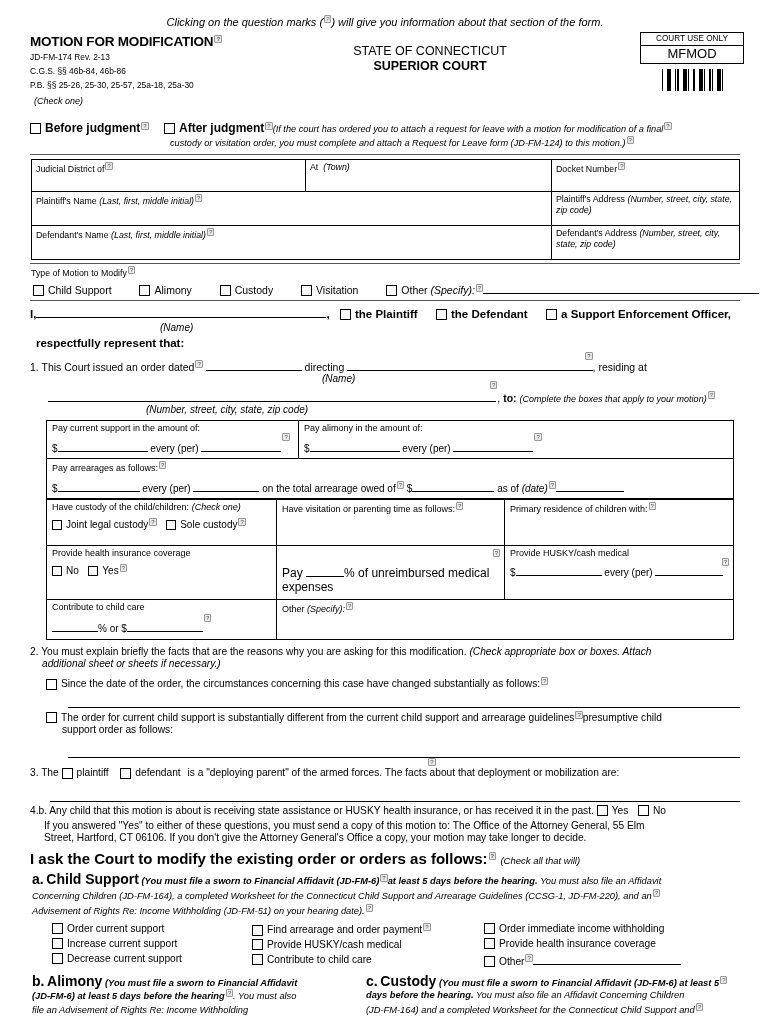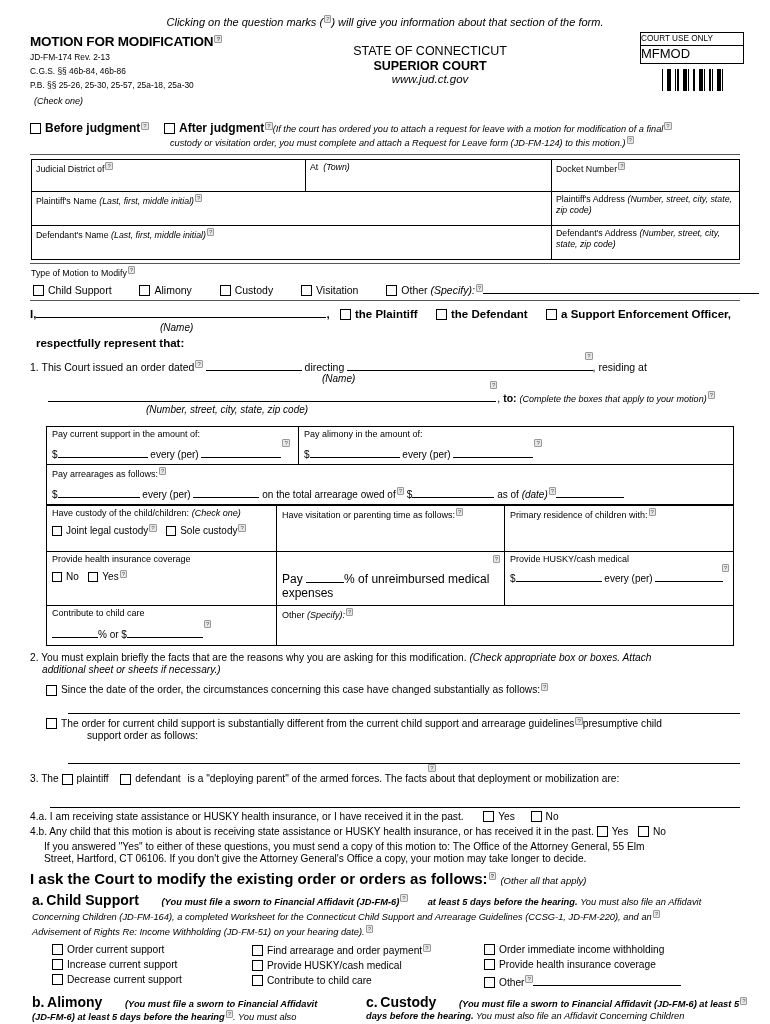--- a/index.html
+++ b/index.html
@@ -15,36 +15,36 @@
     position:relative;
   }
   .page { position:relative; width:770px; height:1024px; padding:0; }
 
   .q { font-size:6px; color:#555; vertical-align:super; margin-left:1px;
        border:1px solid #999; background:#e8e8e8; padding:0 1px; line-height:1;
        display:inline-block; border-radius:1px; font-family:"Liberation Sans",sans-serif; }
 
   .ital { font-style:italic; }
   .bold { font-weight:bold; }
-  .bi { font-weight:bold; font-style:italic;margin-left:20px; }
+  .bi { font-weight:bold; font-style:italic; }
 
   
   .topline { text-align:center; font-style:italic; font-size:11px; padding-top:15px; }
 
   
   .header { position:relative; height:92px; }
   .hdr-left { position:absolute; left:30px; top:6px; width:270px; }
   .hdr-title { font-weight:bold; font-size:13.5px; letter-spacing:-0.2px; }
   .hdr-sub { font-size:8.4px; line-height:1.42; margin-top:2px; }
   .hdr-checkone { font-style:italic; font-size:9px; margin-top:4px; margin-left:4px; }
   .hdr-center { position:absolute; left:280px; top:16px; width:300px; text-align:center; }
   .hdr-c1 { font-size:12.5px; }
   .hdr-c2 { font-size:12.5px; font-weight:bold; }
   .hdr-c3 { font-size:11.5px; font-style:italic; }
-  .hdr-right { position:absolute; right:26px; top:4px; width:104px; }
+  .hdr-right { position:absolute; right:26px; top:4px; width:104px; text-align:center; }
   .cuo { border:1px solid #000; font-size:8.2px; padding:1px 0; }
   .mfmod { border:1px solid #000; border-top:none; font-size:13px; padding:1px 0; }
   .barcode { margin-top:5px; height:22px; display:flex; justify-content:center; gap:1px; }
   .barcode i { display:block; width:2px; height:22px; background:#000; }
   .barcode i.t { width:1px; }
   .barcode i.w { width:4px; }
   .barcode i.g { background:transparent; width:2px; }
 
   
   .checkrow { position:relative; margin-top:0px; padding-left:30px; padding-right:26px; }
@@ -101,21 +101,20 @@
     <div class="hdr-left">
       <div class="hdr-title"><span>MOTION FOR MODIFICATION</span><span class="q">?</span></div>
       <div class="hdr-sub">JD-FM-174   Rev. 2-13</div>
       <div class="hdr-sub">C.G.S. §§ 46b-84, 46b-86</div>
       <div class="hdr-sub">P.B. §§ 25-26, 25-30, 25-57, 25a-18, 25a-30</div>
       <div class="hdr-checkone">(Check one)</div>
     </div>
     <div class="hdr-center">
       <div class="hdr-c1">STATE OF CONNECTICUT</div>
       <div class="hdr-c2">SUPERIOR COURT</div>
-      <div class="hdr-c3">www.jud.ct.gov</div>
     </div>
     <div class="hdr-right">
       <div class="cuo">COURT USE ONLY</div>
       <div class="mfmod">MFMOD</div>
       <div class="barcode">
         <i class="t"></i>
           <i class="g"></i>
           <i class="w"></i>
           <i class="g"></i>
           <i class="t"></i>
@@ -210,21 +209,21 @@
     <span>directing</span>
     <span class="ul" style="width:246px;"></span><span class="q" style="margin-left:-8px;position:relative;top:-8px;">?</span><span>, residing at</span>
   </div>
   <div style="padding-left:322px;"><span class="namecap">(Name)</span></div>
   <div class="para" style="margin-top:5px;">
     <span style="display:inline-block;width:18px;"></span><span class="ul" style="width:448px;"></span><span class="q" style="position:relative;top:-10px;margin-left:-6px;">?</span>,
     <span class="bold">to:</span> <span class="ital" style="font-size:9px;">(Complete the boxes that apply to your motion)</span><span class="q">?</span>
   </div>
   <div style="padding-left:146px;"><span class="namecap">(Number, street, city, state, zip code)</span></div>
 
-  <table class="grid" style="margin-top:10px;">
+  <table class="grid" style="margin-top:4px;">
     <tbody>
         <tr>
       <td style="width:252px;">
         <span class="lbl">Pay current support in the amount of:</span>
         <div class="amt"><span>$</span><span class="ul" style="width:90px;"></span> <span>every (per)</span> <span class="ul" style="width:80px;"></span><span class="q" style="position:relative;top:-8px;">?</span></div>
       </td>
       <td>
         <span class="lbl">Pay alimony in the amount of:</span>
         <div class="amt"><span>$</span><span class="ul" style="width:90px;"></span> <span>every (per)</span> <span class="ul" style="width:80px;"></span><span class="q" style="position:relative;top:-8px;">?</span></div>
       </td>
@@ -297,57 +296,50 @@
   </div>
   <div class="s2" style="padding-left:46px;margin-top:8px;">
     <span class="cbox"></span><span>Since the date of the order, the circumstances concerning this case have changed substantially as follows:</span><span class="q">?</span>
   </div>
   <div style="margin:16px 30px 0 68px;">
       <hr class="hr-thin">
     </div>
   <div class="s2" style="padding-left:46px;margin-top:3px;">
     <span class="cbox"></span><span>The order for current child support is substantially different from the current child support and arrearage guidelines</span><span class="q">?</span><span>presumptive child</span>
   </div>
-  <div class="s2" style="padding-left:87px;">
+  <div class="s2" style="padding-left:62px;">
     <span>support order as follows:</span>
   </div>
   <div style="margin:22px 30px 0 68px;">
       <hr class="hr-thin">
     </div>
 
   <div class="s2" style="margin-top:8px;">
     <span>3. The</span>
     <span class="cbox"></span><span>plaintiff</span>
     <span style="display:inline-block;width:6px;"></span>
     <span class="cbox"></span><span>defendant</span>
     <span style="display:inline-block;width:4px;"></span><span>is a "deploying parent" of the armed forces. The facts about that deployment or mobilization are:</span><span class="q" style="position:relative;left:-192px;top:-8px;">?</span>
   </div>
   <div style="margin:22px 30px 0 50px;">
       <hr class="hr-thin">
     </div>
 
   <div class="s2" style="margin-top:3px;">
-    <span>4.a. I am receiving state assistance or HUSKY health insurance, or I have received it in the past.</span>
-    <span style="display:inline-block;width:14px;"></span>
-    <span class="cbox"></span><span>Yes</span>
-    <span style="display:inline-block;width:10px;"></span>
-    <span class="cbox"></span><span>No</span>
-  </div>
-  <div class="s2" style="margin-top:3px;">
     <span>4.b. Any child that this motion is about is receiving state assistance or HUSKY health insurance, or has received it in the past.</span>
     <span class="cbox"></span><span>Yes</span>
     <span style="display:inline-block;width:4px;"></span>
     <span class="cbox"></span><span>No</span>
   </div>
   <div class="s2" style="padding-left:44px;margin-top:3px;"><span>If you answered "Yes" to either of these questions, you must send a copy of this motion to: The Office of the Attorney General, 55 Elm</span></div>
   <div class="s2" style="padding-left:44px;"><span>Street, Hartford, CT 06106. If you don't give the Attorney General's Office a copy, your motion may take longer to decide.</span></div>
 
   <div class="askhdr" style="margin-top:6px;">
     <span>I ask the Court to modify the existing order or orders as follows:</span><span class="q">?</span>
-    <span class="ital" style="font-weight:normal;font-size:9.5px;">(Other all that apply)</span>
+    <span class="ital" style="font-weight:normal;font-size:9.5px;">(Check all that will)</span>
   </div>
 
   <div style="padding-left:32px;padding-right:22px;margin-top:4px;">
     <div>
       <span class="abc">a.</span>
       <span class="abc">Child Support</span>
       <span class="bi" style="font-size:9.3px;">(You must file a sworn to Financial Affidavit (JD-FM-6)</span><span class="q">?</span><span class="bi" style="font-size:9.3px;">at least 5 days before the hearing.</span>
       <span class="fineital">You must also file an Affidavit</span>
     </div>
     <div class="fineital"><span>Concerning Children (JD-FM-164), a completed Worksheet for the Connecticut Child Support and Arrearage Guidelines (CCSG-1, JD-FM-220), and an</span><span class="q">?</span></div>

